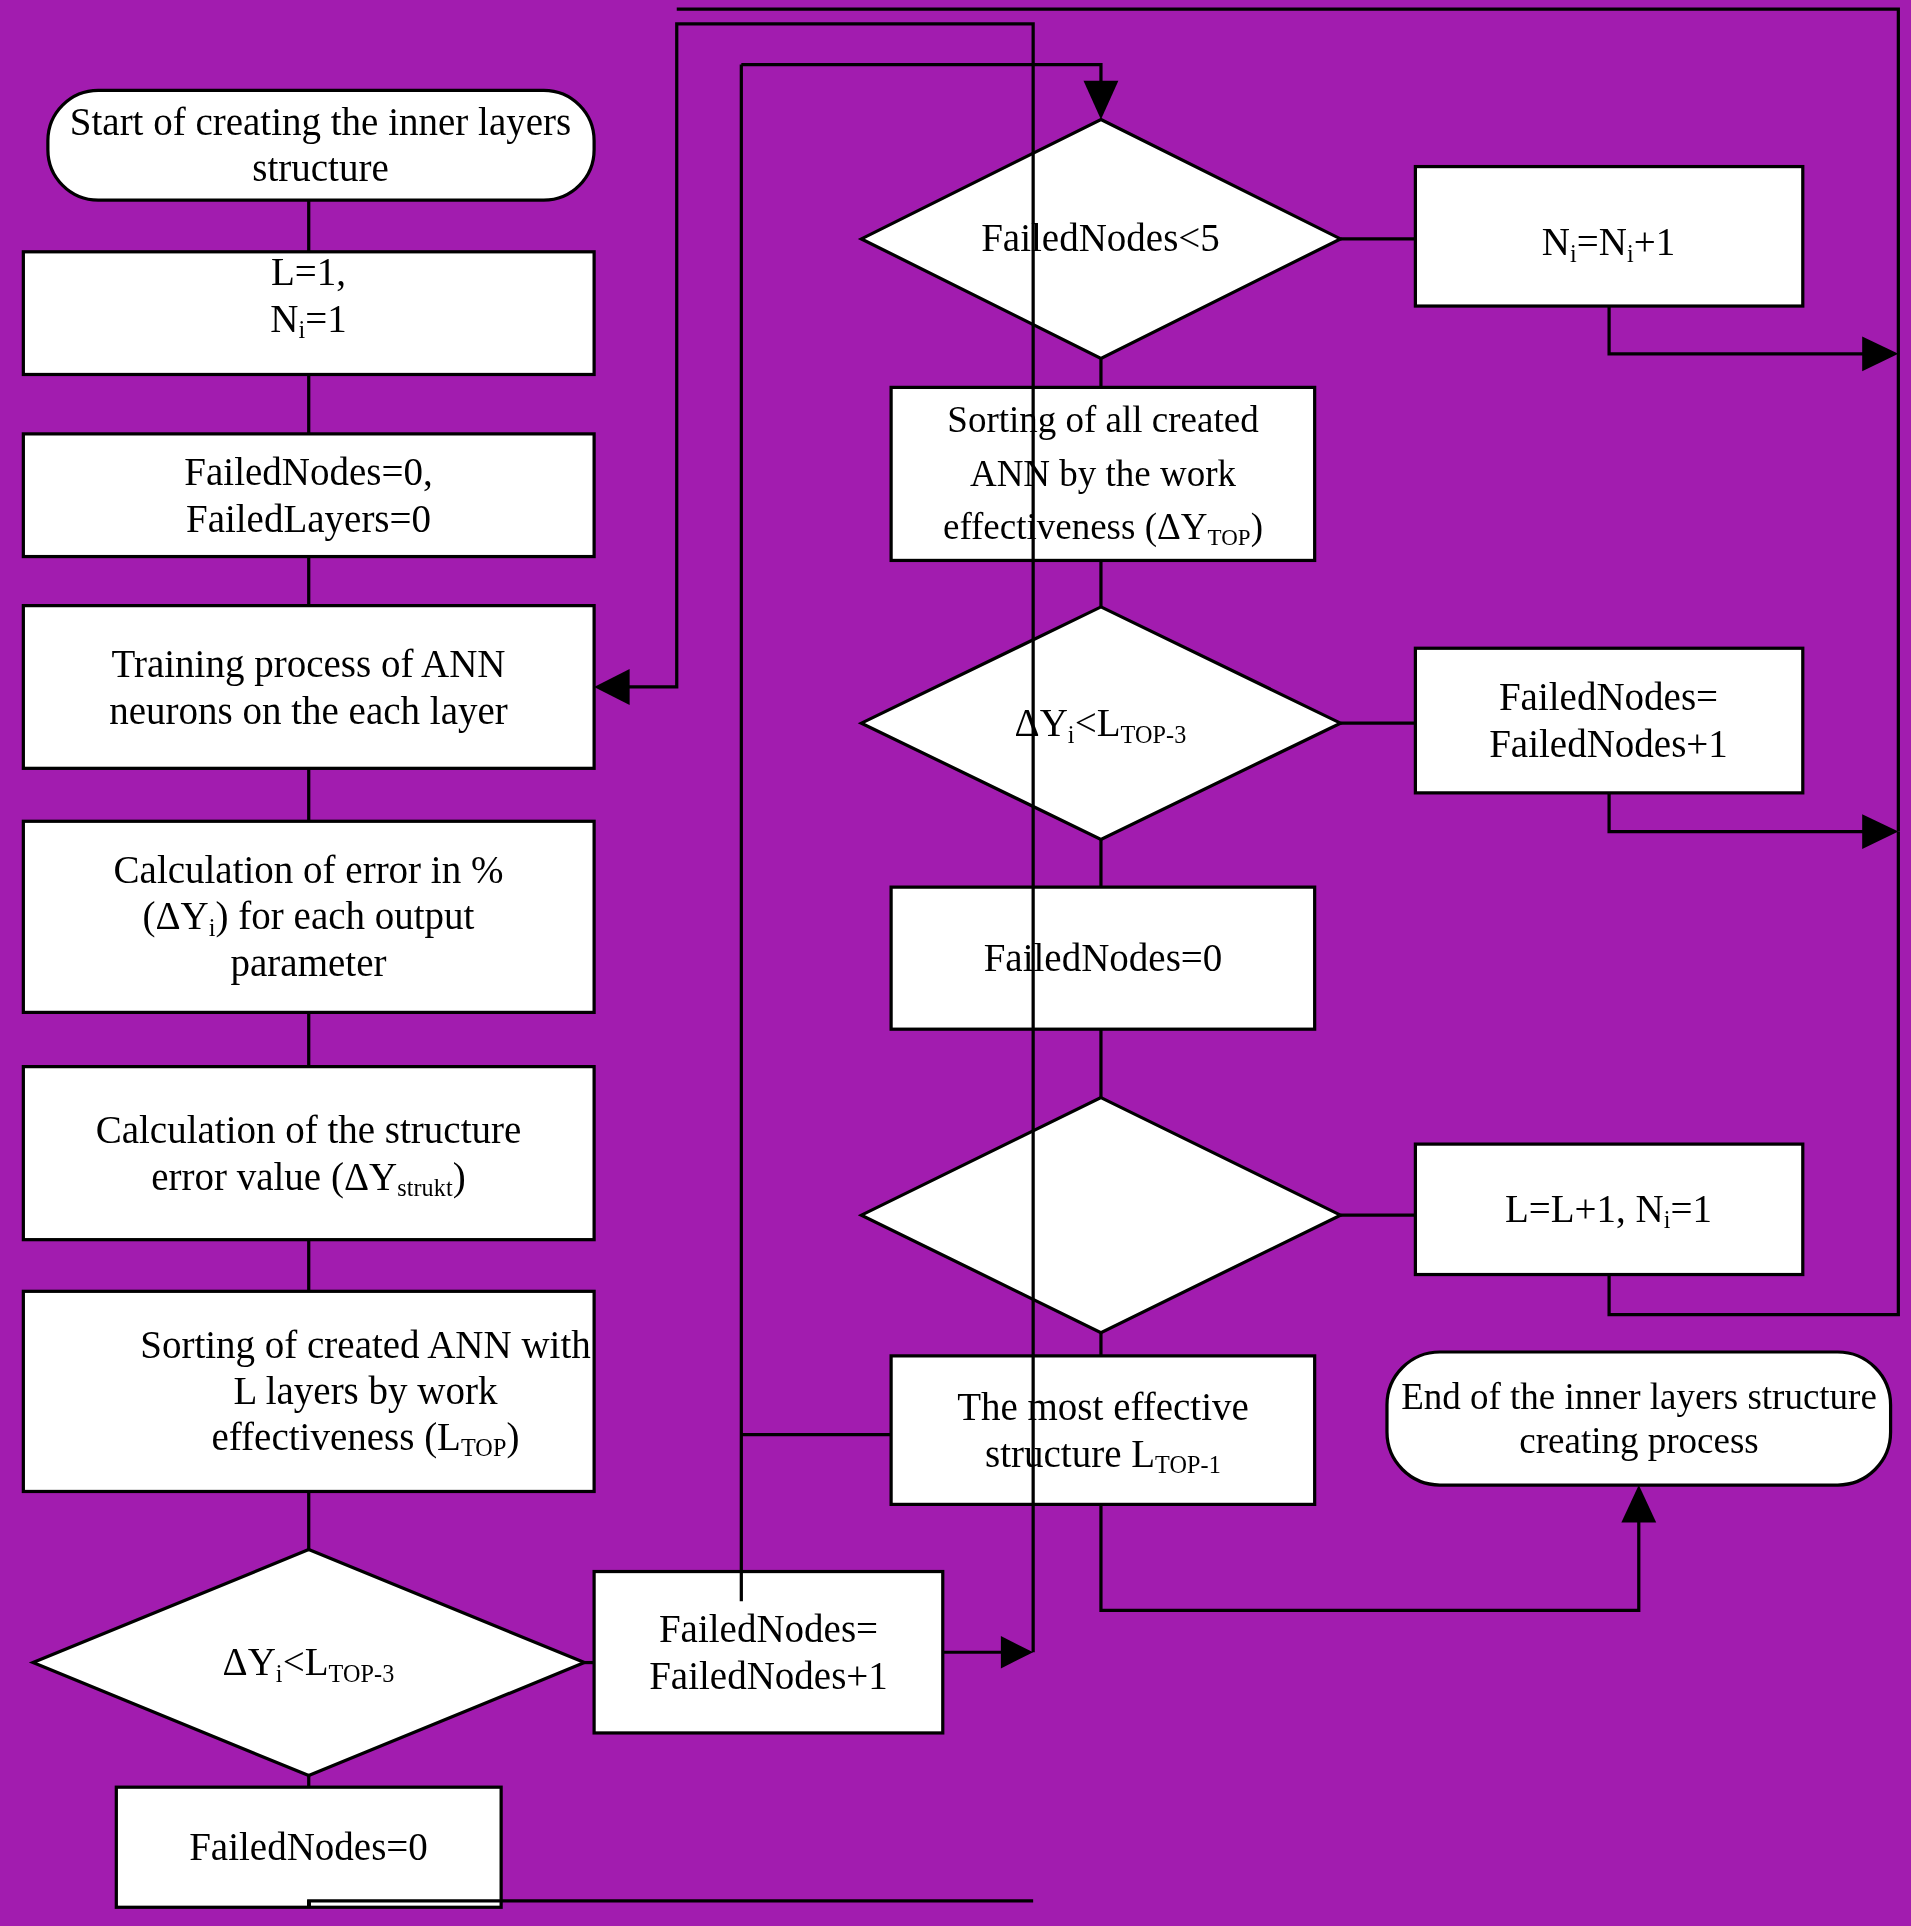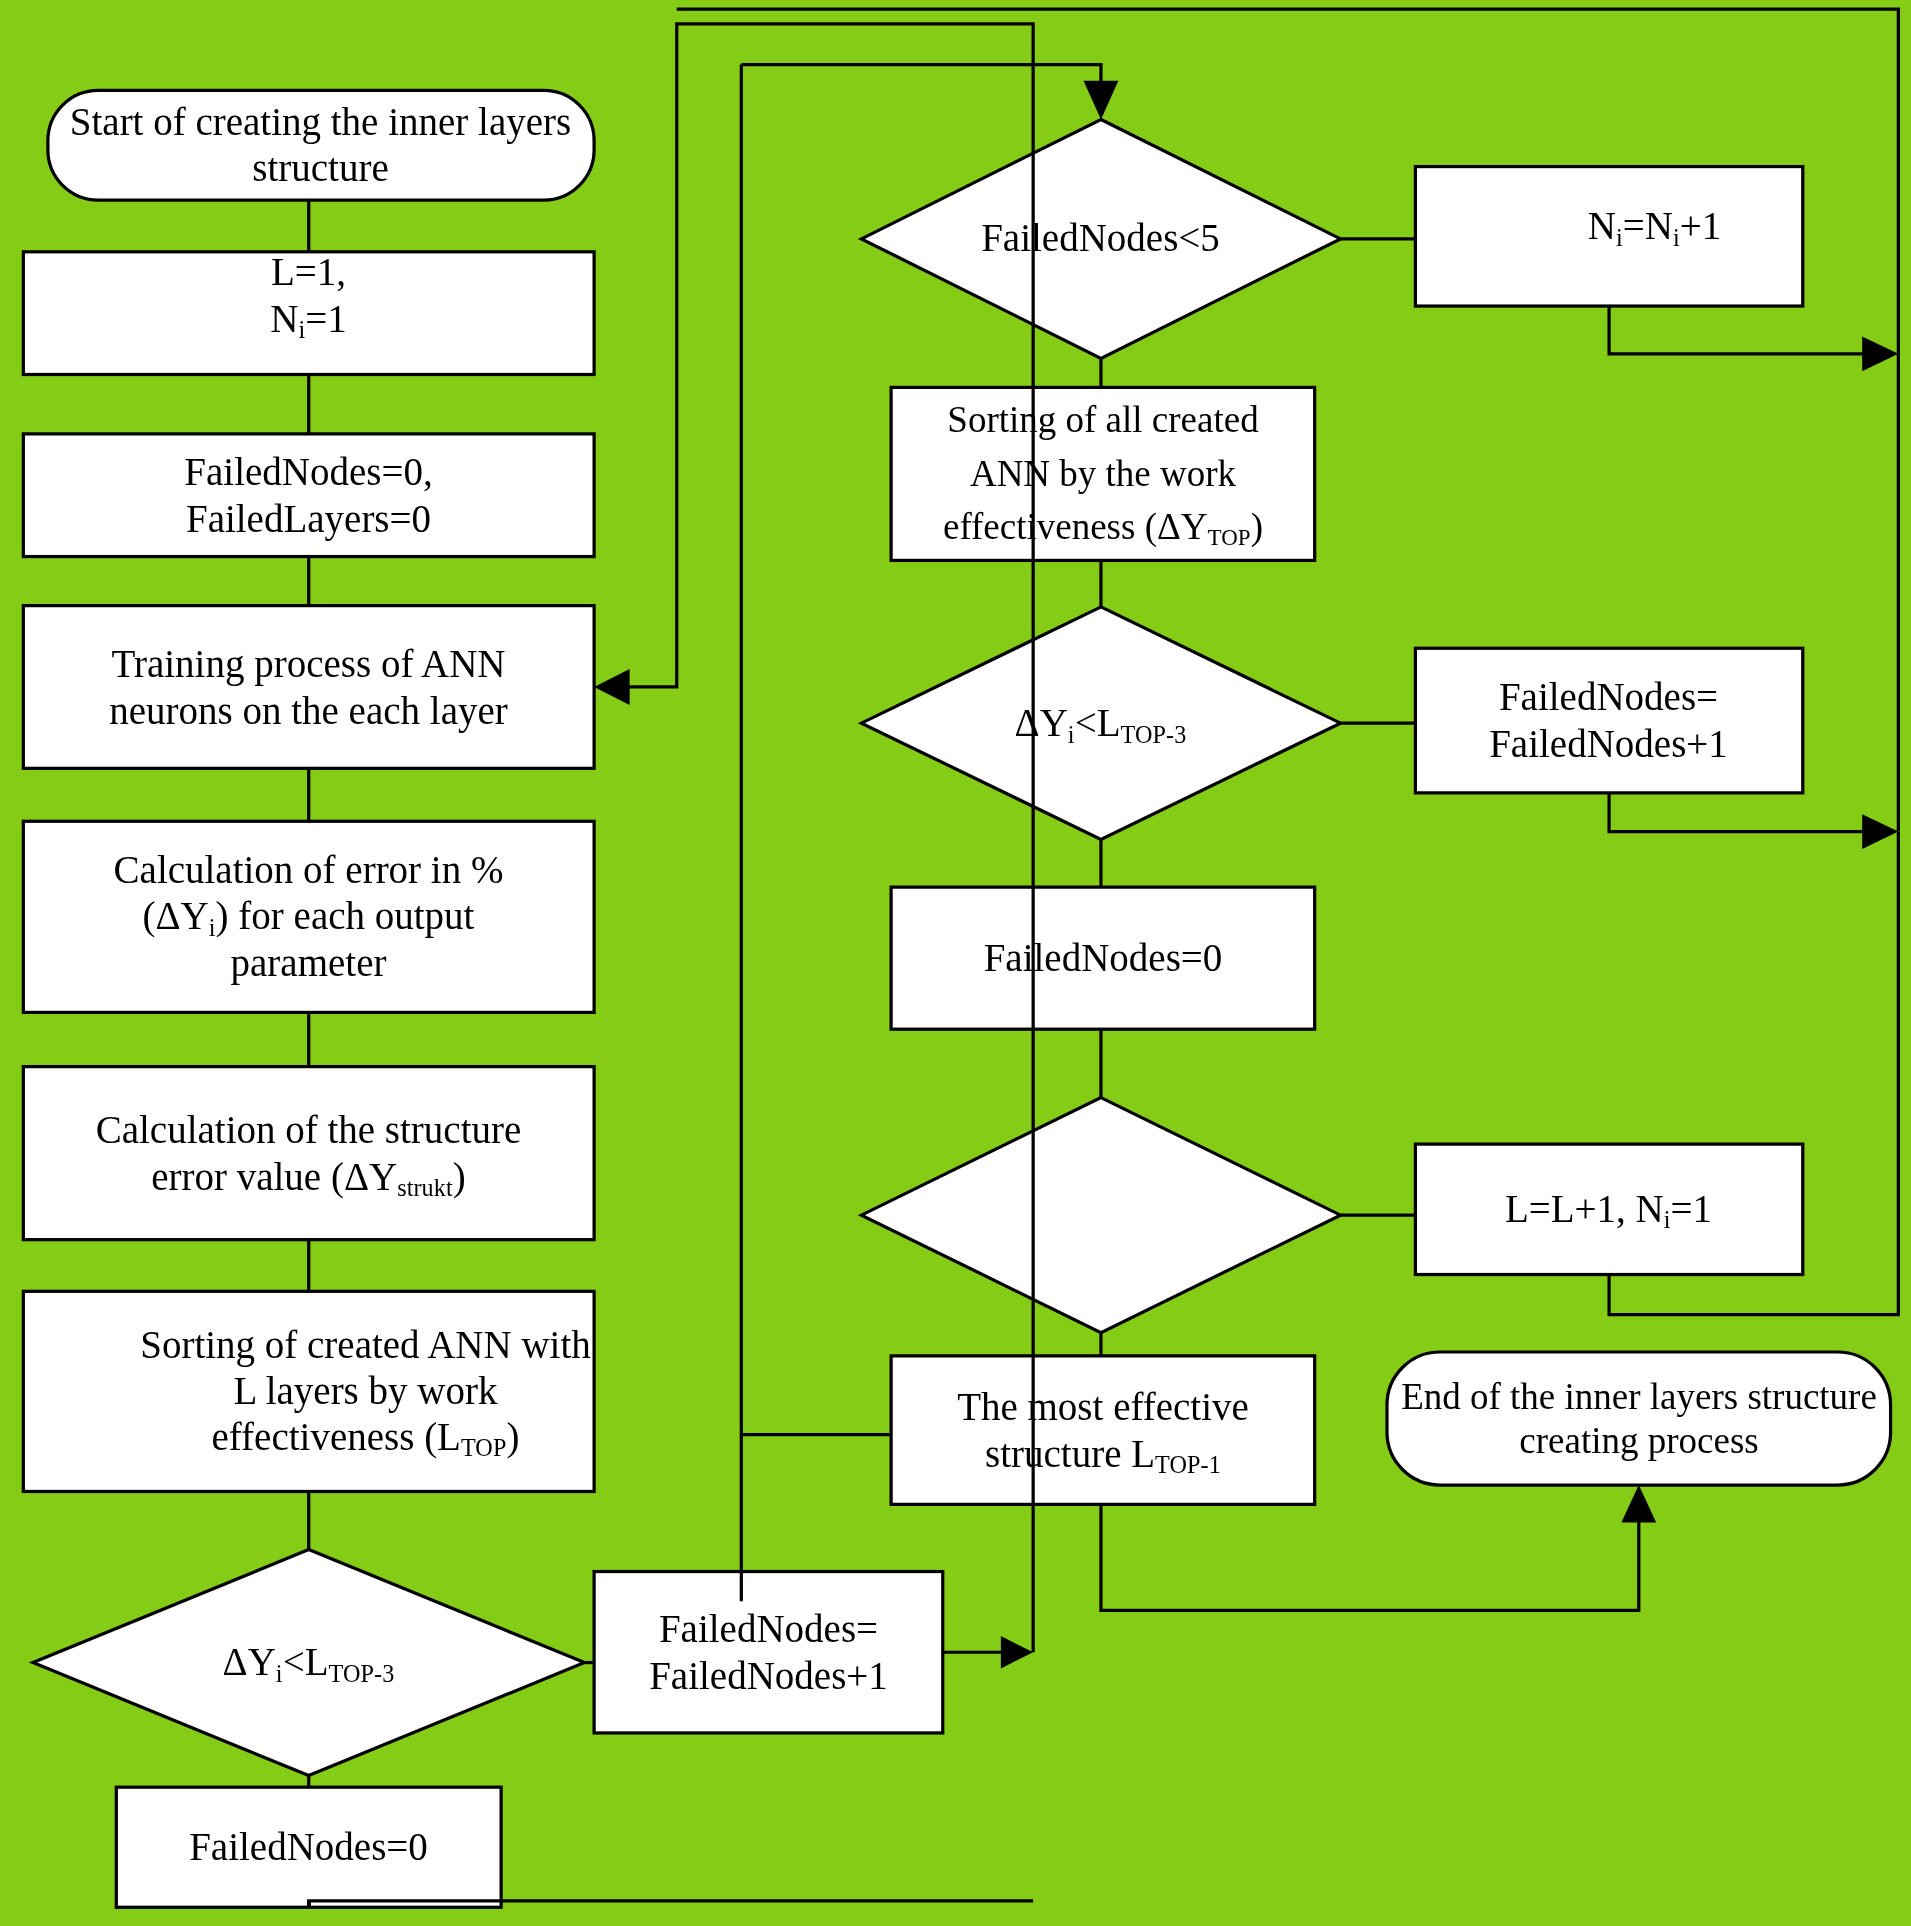--- a/index.html
+++ b/index.html
@@ -7,21 +7,21 @@
     padding: 0;
     background: #ffffff;
   }
   body {
     font-family: "Liberation Serif", "DejaVu Serif", serif;
   }
   #flowchart-root {
     position: relative;
     width: 1912px;
     height: 1926px;
-    background: #84cc16;
+    background: #a21caf;
     overflow: hidden;
   }
   svg#chart-svg {
     position: absolute;
     top: 0;
     left: 0;
     width: 1912px;
     height: 1926px;
     display: block;
   }
@@ -212,21 +212,21 @@
 
   <div class="node-text t-lg" style="left:594px; top:1572px; width:349px; height:161px; flex-direction:column;">
     <span>FailedNodes=</span>
     <span>FailedNodes+1</span>
   </div>
 
   <div class="node-text t-lg" style="left:116px; top:1787px; width:385px; height:120px;">FailedNodes=0</div>
 
   <div class="node-text t-lg" style="left:907px; top:203px; width:387px; height:71px;">FailedNodes&lt;5</div>
 
-  <div class="node-text t-lg" style="left:1415px; top:157px; width:387px; height:139px;margin-left:46px;">
+  <div class="node-text t-lg" style="left:1415px; top:173px; width:387px; height:139px;">
     <span><span>N</span><span class="sub">i</span><span>=N</span><span class="sub">i</span><span>+1</span></span>
   </div>
 
   <div class="node-text t-md" style="left:891px; top:387px; width:424px; height:173px; flex-direction:column;">
     <span>Sorting of all created</span>
     <span>ANN by the work</span>
     <span><span>effectiveness (ΔY</span><span class="sub">TOP</span><span>)</span></span>
   </div>
 
   <div class="node-text t-lg" style="left:907px; top:688px; width:387px; height:71px;">

